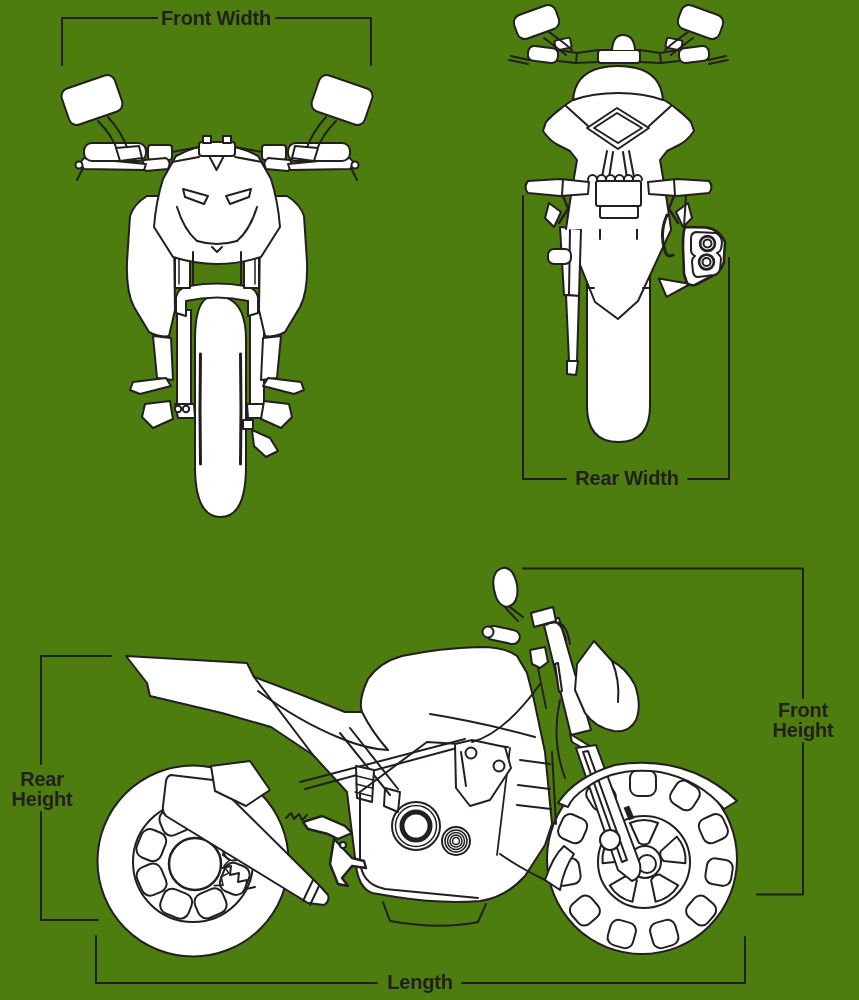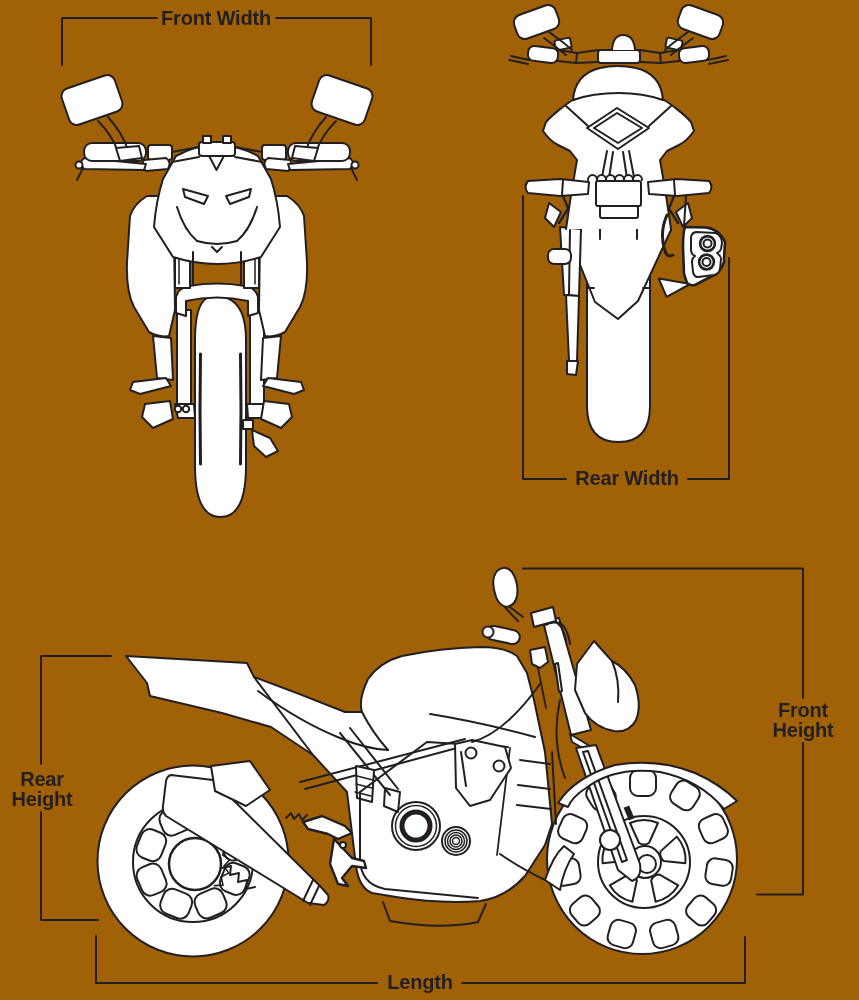--- a/index.html
+++ b/index.html
@@ -1,16 +1,16 @@
 <!DOCTYPE html>
 <html><head>
 <meta charset="utf-8">
 <style>
 html,body{margin:0;padding:0;background:#fff;}
-#c{position:relative;width:859px;height:1000px;background:#a16207;overflow:hidden;}
+#c{position:relative;width:859px;height:1000px;background:#4d7c0f;overflow:hidden;}
 text{font-family:"Liberation Sans",sans-serif;font-weight:bold;fill:#231f20;}
 </style>
 </head>
 <body>
 <div id="c">
 <svg width="859" height="1000" viewBox="0 0 859 1000" xmlns="http://www.w3.org/2000/svg">
 <g stroke="#231f20" stroke-width="2" fill="none" stroke-linejoin="round" stroke-linecap="round">
 
 <g id="brackets" fill="none">
   <path d="M62,65 L62,18 L157,18 M276,18 L371,18 L371,65"></path>

